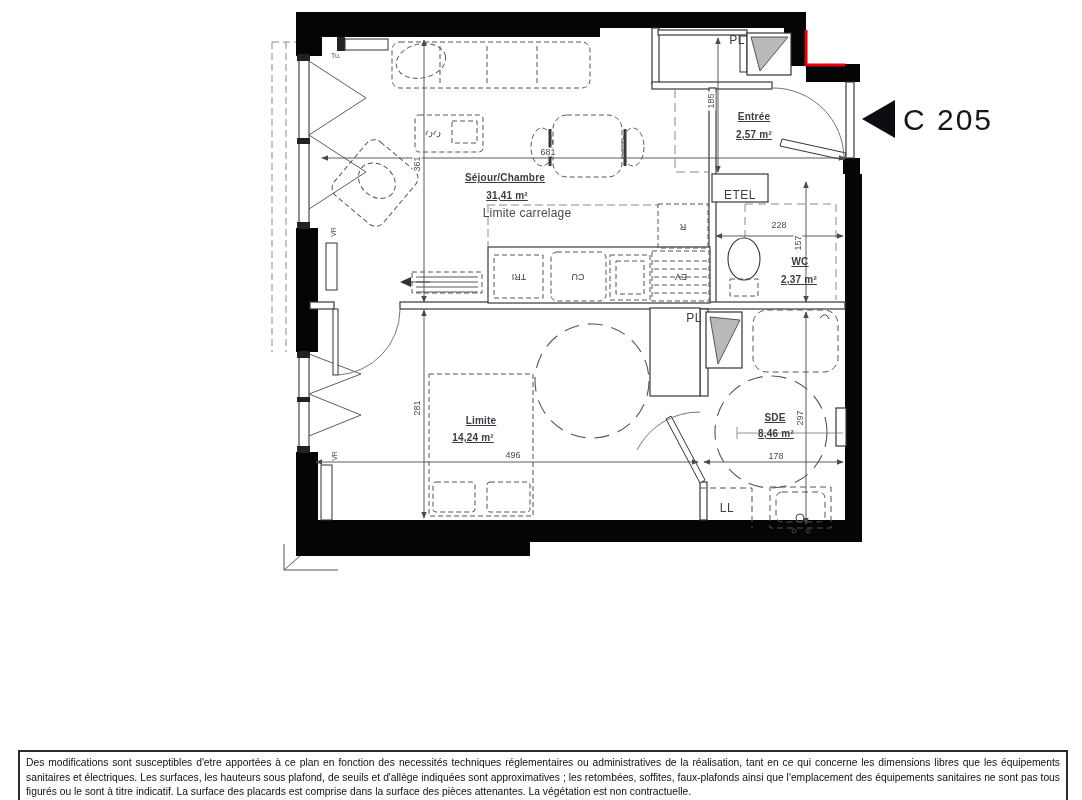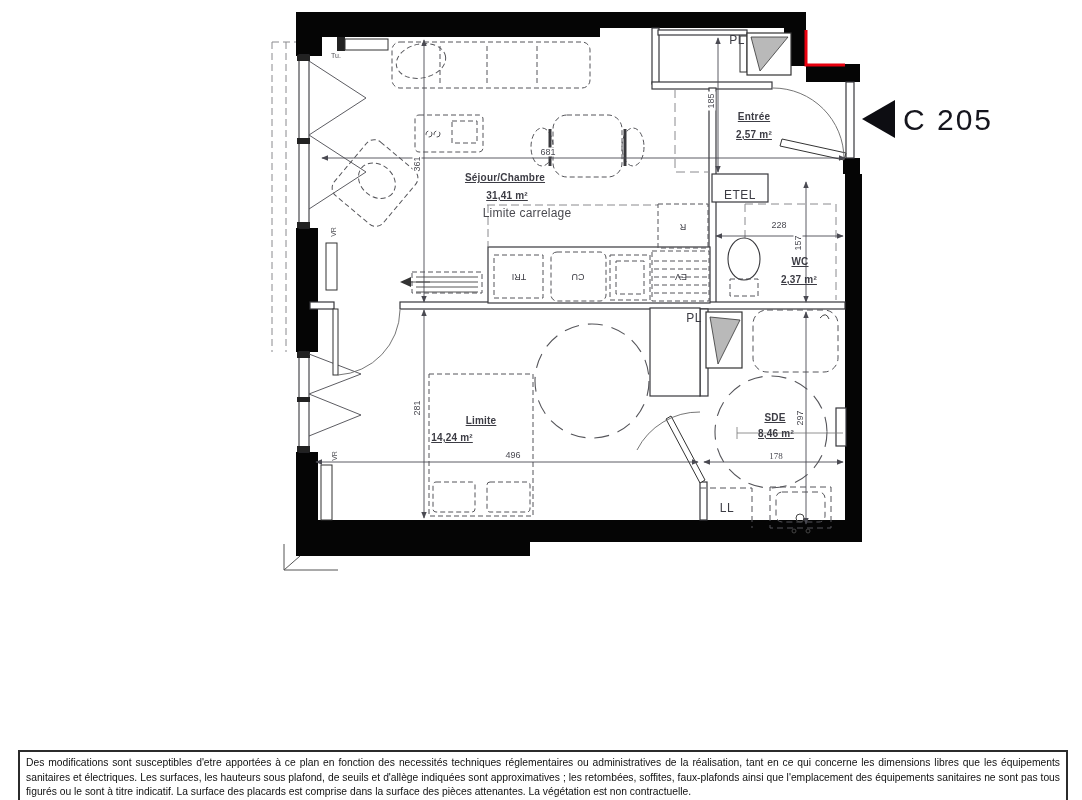--- a/index.html
+++ b/index.html
@@ -8,21 +8,21 @@
   .plan{position:absolute;left:0;top:0;width:1082px;height:745px;}
   .plan svg{position:absolute;left:0;top:0;}
   .lbl{position:absolute;transform:translate(-50%,-50%);white-space:nowrap;
        color:#3c3c44;line-height:1;}
   .room{font-size:10px;font-weight:600;letter-spacing:.2px;text-decoration:underline;}
   .sm{font-size:12px;font-weight:400;letter-spacing:.5px;}
   .sm9{font-size:9px;font-weight:400;}
   .xs{font-size:12px;font-weight:400;color:#4a4a50;letter-spacing:.2px;}
   .tiny{font-size:7px;font-weight:400;color:#55555a;}
   .dim{font-size:9px;font-weight:400;color:#4a4a52;background:#fff;padding:0 2px;}
-  .nobg{background:transparent;font-family:Liberation Serif, serif;}
+  .nobg{background:transparent;}
   .r270{transform:translate(-50%,-50%) rotate(-90deg);}
   .r180{transform:translate(-50%,-50%) rotate(180deg);}
   .unit-text{position:absolute;left:903px;top:103px;font-size:30px;font-weight:400;
        letter-spacing:2px;color:#15151d;}
   .disclaimer{position:absolute;left:18px;top:750px;width:1034px;border:2px solid #2b2b2b;
        padding:4px 6px;font-size:10.3px;line-height:1.42;color:#101010;text-align:justify;}
 </style>
 </head>
 <body>
 
@@ -222,21 +222,21 @@
     </svg>
 
     <div class="lbl room" style="left:505px;top:178px">Séjour/Chambre</div>
     <div class="lbl room" style="left:507px;top:196px">31,41 m²</div>
     <div class="lbl xs" style="left:527px;top:213px">Limite carrelage</div>
     <div class="lbl room" style="left:754px;top:117px">Entrée</div>
     <div class="lbl room" style="left:754px;top:135px">2,57 m²</div>
     <div class="lbl room" style="left:800px;top:262px">WC</div>
     <div class="lbl room" style="left:799px;top:280px">2,37 m²</div>
     <div class="lbl room" style="left:481px;top:421px">Limite</div>
-    <div class="lbl room" style="left:452px;top:438px">14,24 m²</div>
+    <div class="lbl room" style="left:473px;top:438px">14,24 m²</div>
     <div class="lbl room" style="left:775px;top:418px">SDE</div>
     <div class="lbl room" style="left:776px;top:434px">8,46 m²</div>
 
     <div class="lbl sm" style="left:737px;top:40px">PL</div>
     <div class="lbl sm" style="left:740px;top:195px">ETEL</div>
     <div class="lbl sm" style="left:694px;top:318px">PL</div>
     <div class="lbl sm" style="left:727px;top:508px">LL</div>
     <div class="lbl sm9 r180" style="left:683px;top:226px">R</div>
     <div class="lbl sm9 r180" style="left:519px;top:276px">TRI</div>
     <div class="lbl sm9 r180" style="left:578px;top:276px">CU</div>

